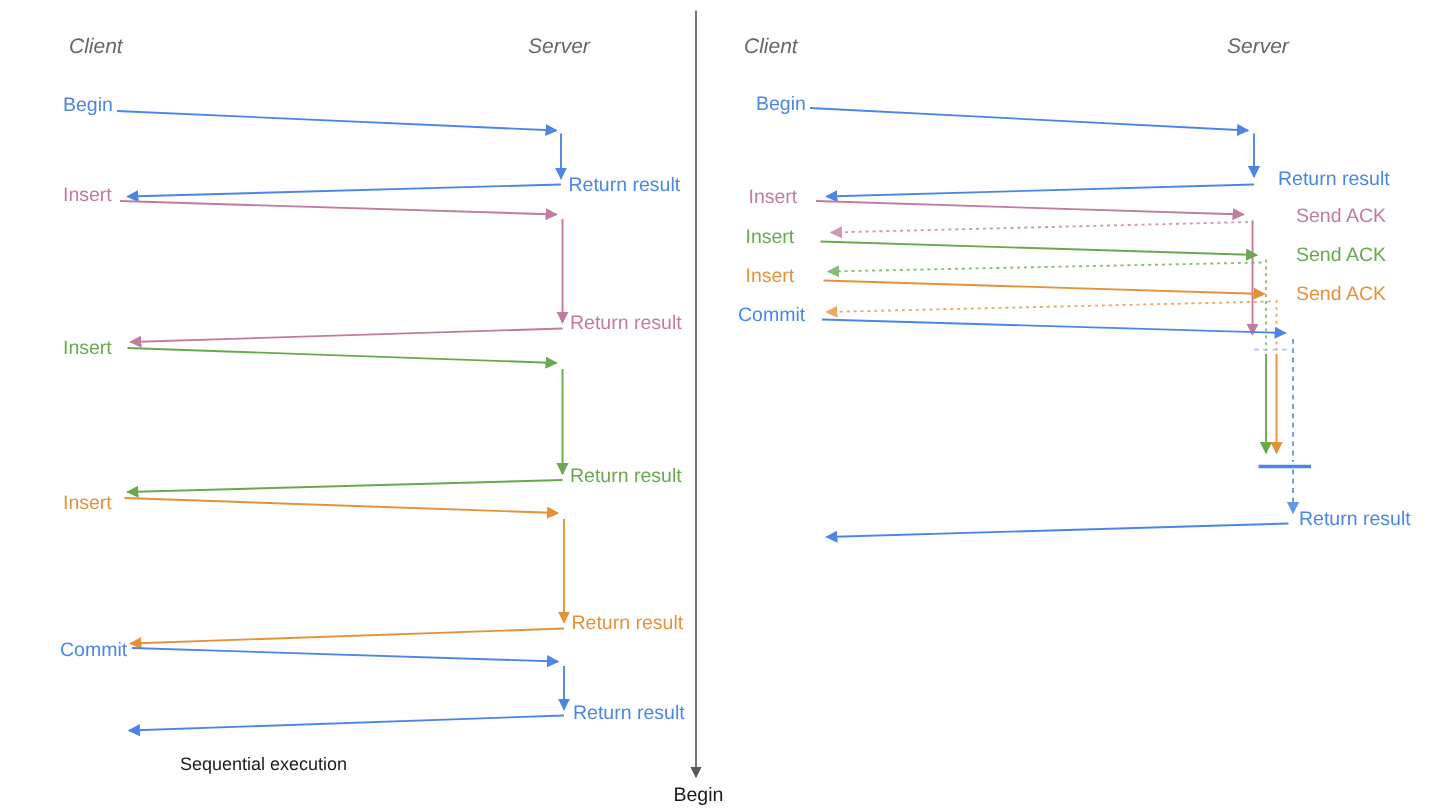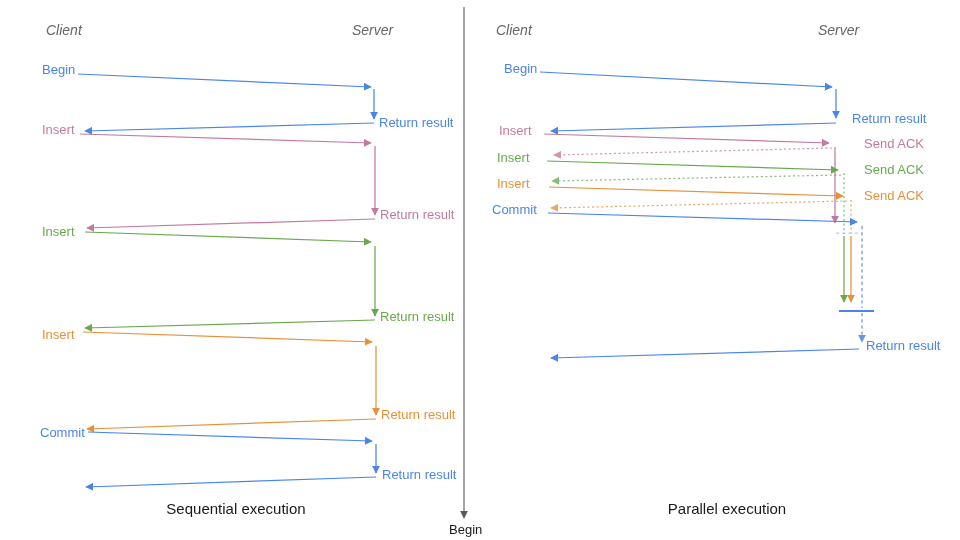--- a/index.html
+++ b/index.html
@@ -3,21 +3,21 @@
 <meta charset="utf-8">
 <style>
   html,body{margin:0;padding:0;background:#ffffff;}
   #stage{
     position:relative;width:960px;height:540px;background:#ffffff;overflow:hidden;
     font-family:"Liberation Sans","DejaVu Sans",sans-serif;
   }
   #lines{position:absolute;left:0;top:0;width:960px;height:540px;}
   .lbl{position:absolute;font-size:13px;line-height:14px;white-space:nowrap;}
   .actor{font-size:14px;font-style:italic;color:var(--gray);}
-  .title{font-size:15px;color:var(--ink);text-align:center;}
+  .title{font-size:12px;color:var(--ink);text-align:left;}
   .time{font-size:13px;color:var(--ink);}
   .t-blue{color:var(--blue);} .t-pink{color:var(--pink);}
   .t-green{color:var(--green);} .t-orange{color:var(--orange);}
   .c-blue{stroke:var(--blue);} .c-pink{stroke:var(--pink);}
   .c-green{stroke:var(--green);} .c-orange{stroke:var(--orange);}
   .c-axis{stroke:var(--axis);} .c-lightblue{stroke:var(--lightblue);}
   .f-blue{fill:var(--blue);} .f-pink{fill:var(--pink);}
   .f-green{fill:var(--green);} .f-orange{fill:var(--orange);}
   .f-axis{fill:var(--axis);}
   line{stroke-width:1.25;fill:none;}
@@ -133,17 +133,16 @@
   <div class="lbl t-blue" style="left:504px;top:62px;">Begin</div>
   <div class="lbl t-blue" style="left:852px;top:112px;">Return result</div>
   <div class="lbl t-pink" style="left:499px;top:124px;">Insert</div>
   <div class="lbl t-pink" style="left:864px;top:137px;">Send ACK</div>
   <div class="lbl t-green" style="left:497px;top:151px;">Insert</div>
   <div class="lbl t-green" style="left:864px;top:163px;">Send ACK</div>
   <div class="lbl t-orange" style="left:497px;top:177px;">Insert</div>
   <div class="lbl t-orange" style="left:864px;top:189px;">Send ACK</div>
   <div class="lbl t-blue" style="left:492px;top:203px;">Commit</div>
   <div class="lbl t-blue" style="left:866px;top:339px;">Return result</div>
-  <div class="lbl title" style="left:627px;top:502px;width:200px;">Parallel execution</div>
 
   <div class="lbl time" style="left:449px;top:523px;">Begin</div>
 
 </div>
 
 </body></html>

